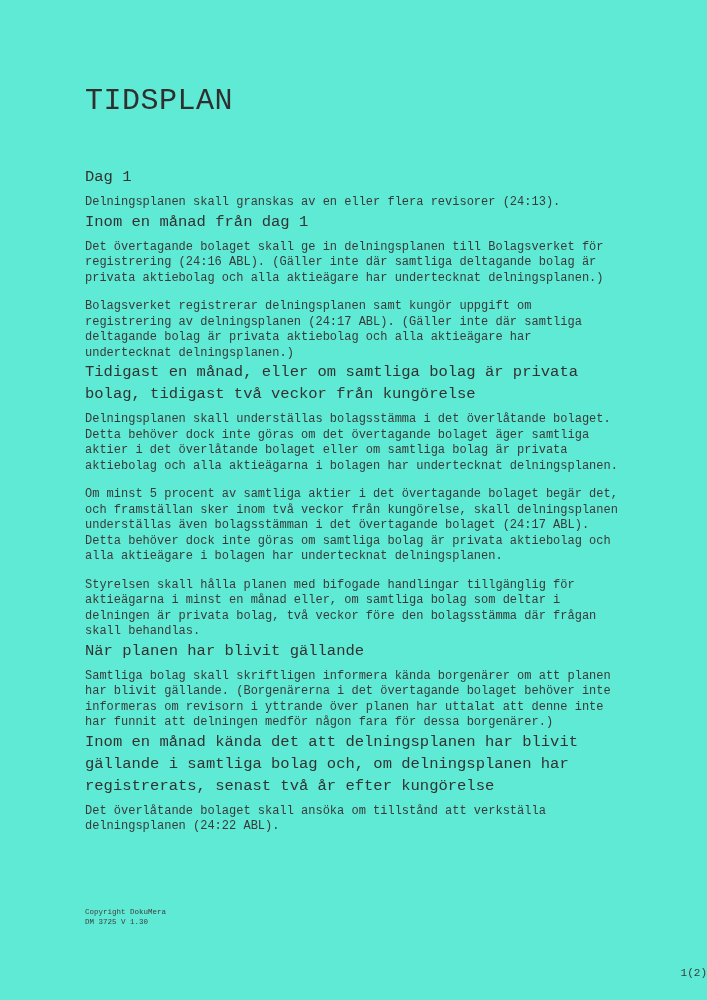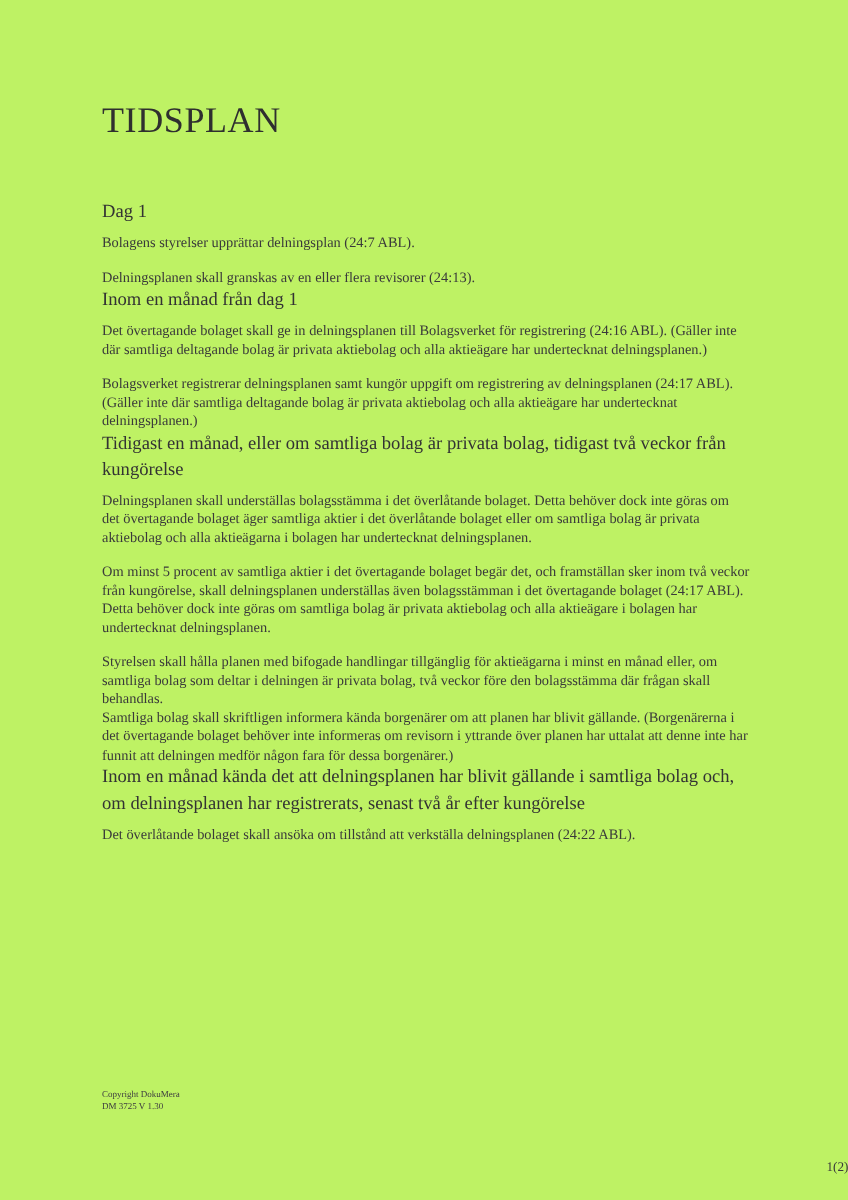--- a/index.html
+++ b/index.html
@@ -4,23 +4,23 @@
 <style>
   html, body {
     margin: 0;
     padding: 0;
     background: #ffffff;
   }
   .page {
     position: relative;
     width: 707px;
     height: 1000px;
-    background: #bef264;
+    background: #5eead4;
     overflow: hidden;
-    font-family: Liberation Serif, serif;
+    font-family: Liberation Mono, monospace;
     color: #3a3a3a;
   }
   .content {
     padding: 84px 82px 0 85px;
   }
   .doc-title {
     margin: 0;
     font-size: 30px;
     font-weight: 300;
     letter-spacing: 0.5px;
@@ -76,38 +76,38 @@
 </head>
 <body>
 
 <div class="page">
   <div class="content">
 
     <h1 class="doc-title">TIDSPLAN</h1>
 
     <section class="doc-section first">
       <h2 class="section-heading">Dag 1</h2>
-      <p class="body-text">Bolagens styrelser upprättar delningsplan (24:7 ABL).</p>
       <p class="body-text">Delningsplanen skall granskas av en eller flera revisorer (24:13).</p>
     </section>
 
     <section class="doc-section">
       <h2 class="section-heading">Inom en månad från dag 1</h2>
       <p class="body-text">Det övertagande bolaget skall ge in delningsplanen till Bolagsverket för registrering (24:16 ABL). (Gäller inte där samtliga deltagande bolag är privata aktiebolag och alla aktieägare har undertecknat delningsplanen.)</p>
       <p class="body-text">Bolagsverket registrerar delningsplanen samt kungör uppgift om registrering av delningsplanen (24:17 ABL). (Gäller inte där samtliga deltagande bolag är privata aktiebolag och alla aktieägare har undertecknat delningsplanen.)</p>
     </section>
 
     <section class="doc-section">
       <h2 class="section-heading">Tidigast en månad, eller om samtliga bolag är privata bolag, tidigast två veckor från kungörelse</h2>
       <p class="body-text">Delningsplanen skall underställas bolagsstämma i det överlåtande bolaget. Detta behöver dock inte göras om det övertagande bolaget äger samtliga aktier i det överlåtande bolaget eller om samtliga bolag är privata aktiebolag och alla aktieägarna i bolagen har undertecknat delningsplanen.</p>
       <p class="body-text">Om minst 5 procent av samtliga aktier i det övertagande bolaget begär det, och framställan sker inom två veckor från kungörelse, skall delningsplanen underställas även bolagsstämman i det övertagande bolaget (24:17 ABL). Detta behöver dock inte göras om samtliga bolag är privata aktiebolag och alla aktieägare i bolagen har undertecknat delningsplanen.</p>
       <p class="body-text">Styrelsen skall hålla planen med bifogade handlingar tillgänglig för aktieägarna i minst en månad eller, om samtliga bolag som deltar i delningen är privata bolag, två veckor före den bolagsstämma där frågan skall behandlas.</p>
     </section>
 
     <section class="doc-section">
+      <h2 class="section-heading">När planen har blivit gällande</h2>
       <p class="body-text">Samtliga bolag skall skriftligen informera kända borgenärer om att planen har blivit gällande. (Borgenärerna i det övertagande bolaget behöver inte informeras om revisorn i yttrande över planen har uttalat att denne inte har funnit att delningen medför någon fara för dessa borgenärer.)</p>
     </section>
 
     <section class="doc-section">
       <h2 class="section-heading">Inom en månad kända det att delningsplanen har blivit gällande i samtliga bolag och, om delningsplanen har registrerats, senast två år efter kungörelse</h2>
       <p class="body-text">Det överlåtande bolaget skall ansöka om tillstånd att verkställa delningsplanen (24:22 ABL).</p>
     </section>
 
   </div>
 

